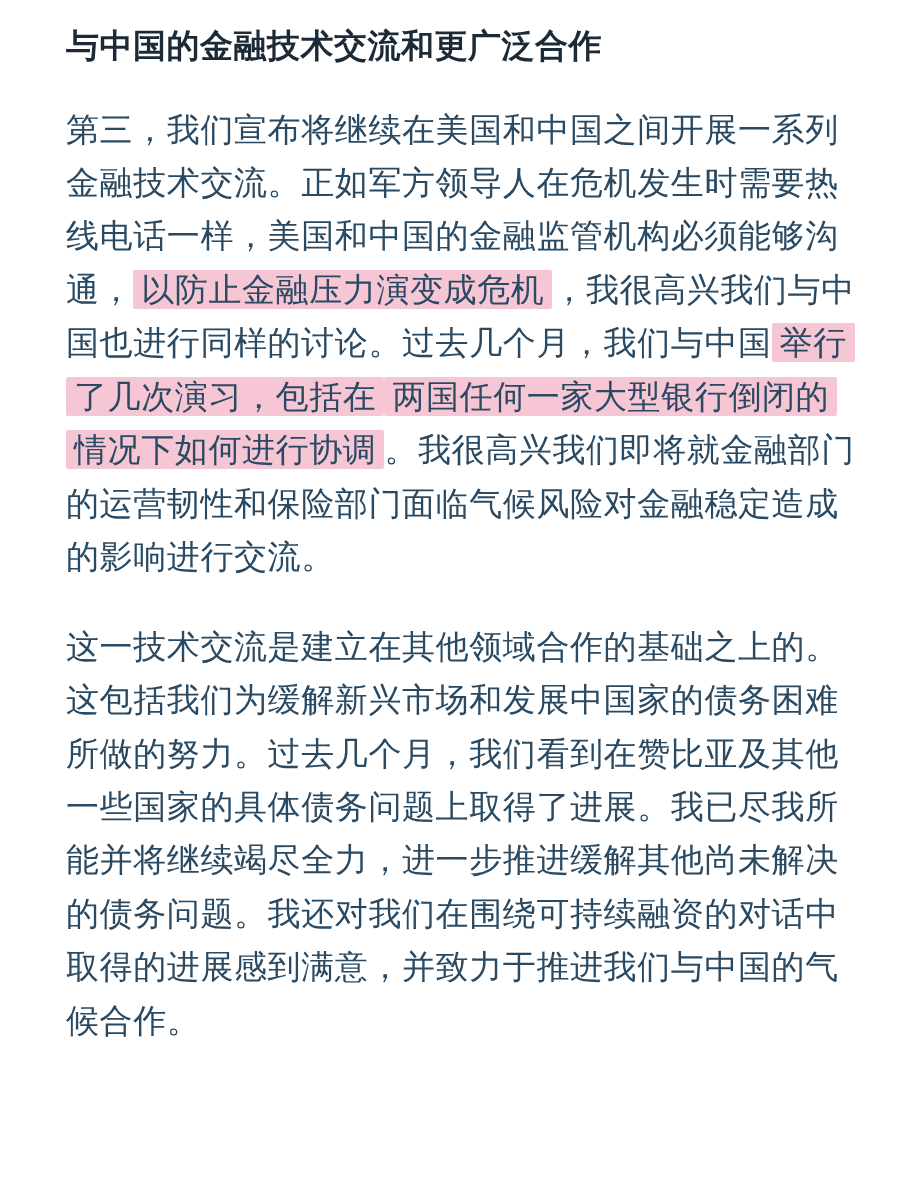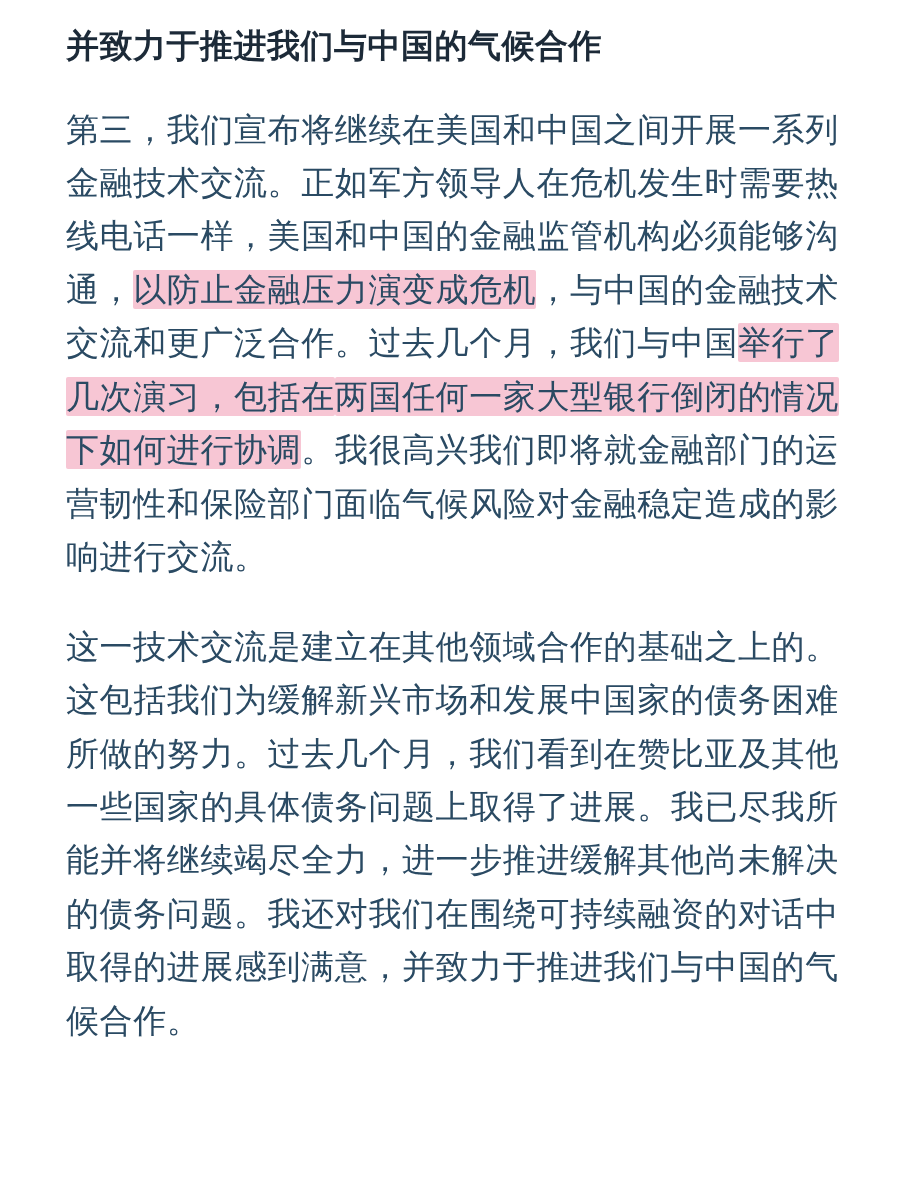--- a/index.html
+++ b/index.html
@@ -34,28 +34,28 @@
     letter-spacing: 0.6px;
     margin: 0 0 36px 0;
     text-align: left;
     word-break: break-word;
   }
   .para:last-child {
     margin-bottom: 0;
   }
   .hl {
     background: #f7c6d4;
-    padding: 1px 0;
+    padding: 1px 8px;
     border-radius: 2px;
     box-decoration-break: clone;
     -webkit-box-decoration-break: clone;
   }
 </style>
 </head>
 <body>
 
 <div class="page">
-  <h1 class="doc-title">并致力于推进我们与中国的气候合作</h1>
+  <h1 class="doc-title">与中国的金融技术交流和更广泛合作</h1>
   <div id="body-container">
-      <p class="para"><span>第三，我们宣布将继续在美国和中国之间开展一系列金融技术交流。正如军方领导人在危机发生时需要热线电话一样，美国和中国的金融监管机构必须能够沟通，</span><span class="hl">以防止金融压力演变成危机</span><span>，与中国的金融技术交流和更广泛合作。过去几个月，我们与中国</span><span class="hl">举行了几次演习，包括在</span><span class="hl">两国任何一家大型银行倒闭的情况下如何进行协调</span><span>。我很高兴我们即将就金融部门的运营韧性和保险部门面临气候风险对金融稳定造成的影响进行交流。</span></p>
+      <p class="para"><span>第三，我们宣布将继续在美国和中国之间开展一系列金融技术交流。正如军方领导人在危机发生时需要热线电话一样，美国和中国的金融监管机构必须能够沟通，</span><span class="hl">以防止金融压力演变成危机</span><span>，我很高兴我们与中国也进行同样的讨论。过去几个月，我们与中国</span><span class="hl">举行了几次演习，包括在</span><span class="hl">两国任何一家大型银行倒闭的情况下如何进行协调</span><span>。我很高兴我们即将就金融部门的运营韧性和保险部门面临气候风险对金融稳定造成的影响进行交流。</span></p>
       <p class="para"><span>这一技术交流是建立在其他领域合作的基础之上的。这包括我们为缓解新兴市场和发展中国家的债务困难所做的努力。过去几个月，我们看到在赞比亚及其他一些国家的具体债务问题上取得了进展。我已尽我所能并将继续竭尽全力，进一步推进缓解其他尚未解决的债务问题。我还对我们在围绕可持续融资的对话中取得的进展感到满意，并致力于推进我们与中国的气候合作。</span></p>
     </div>
 </div>
 
 </body></html>

